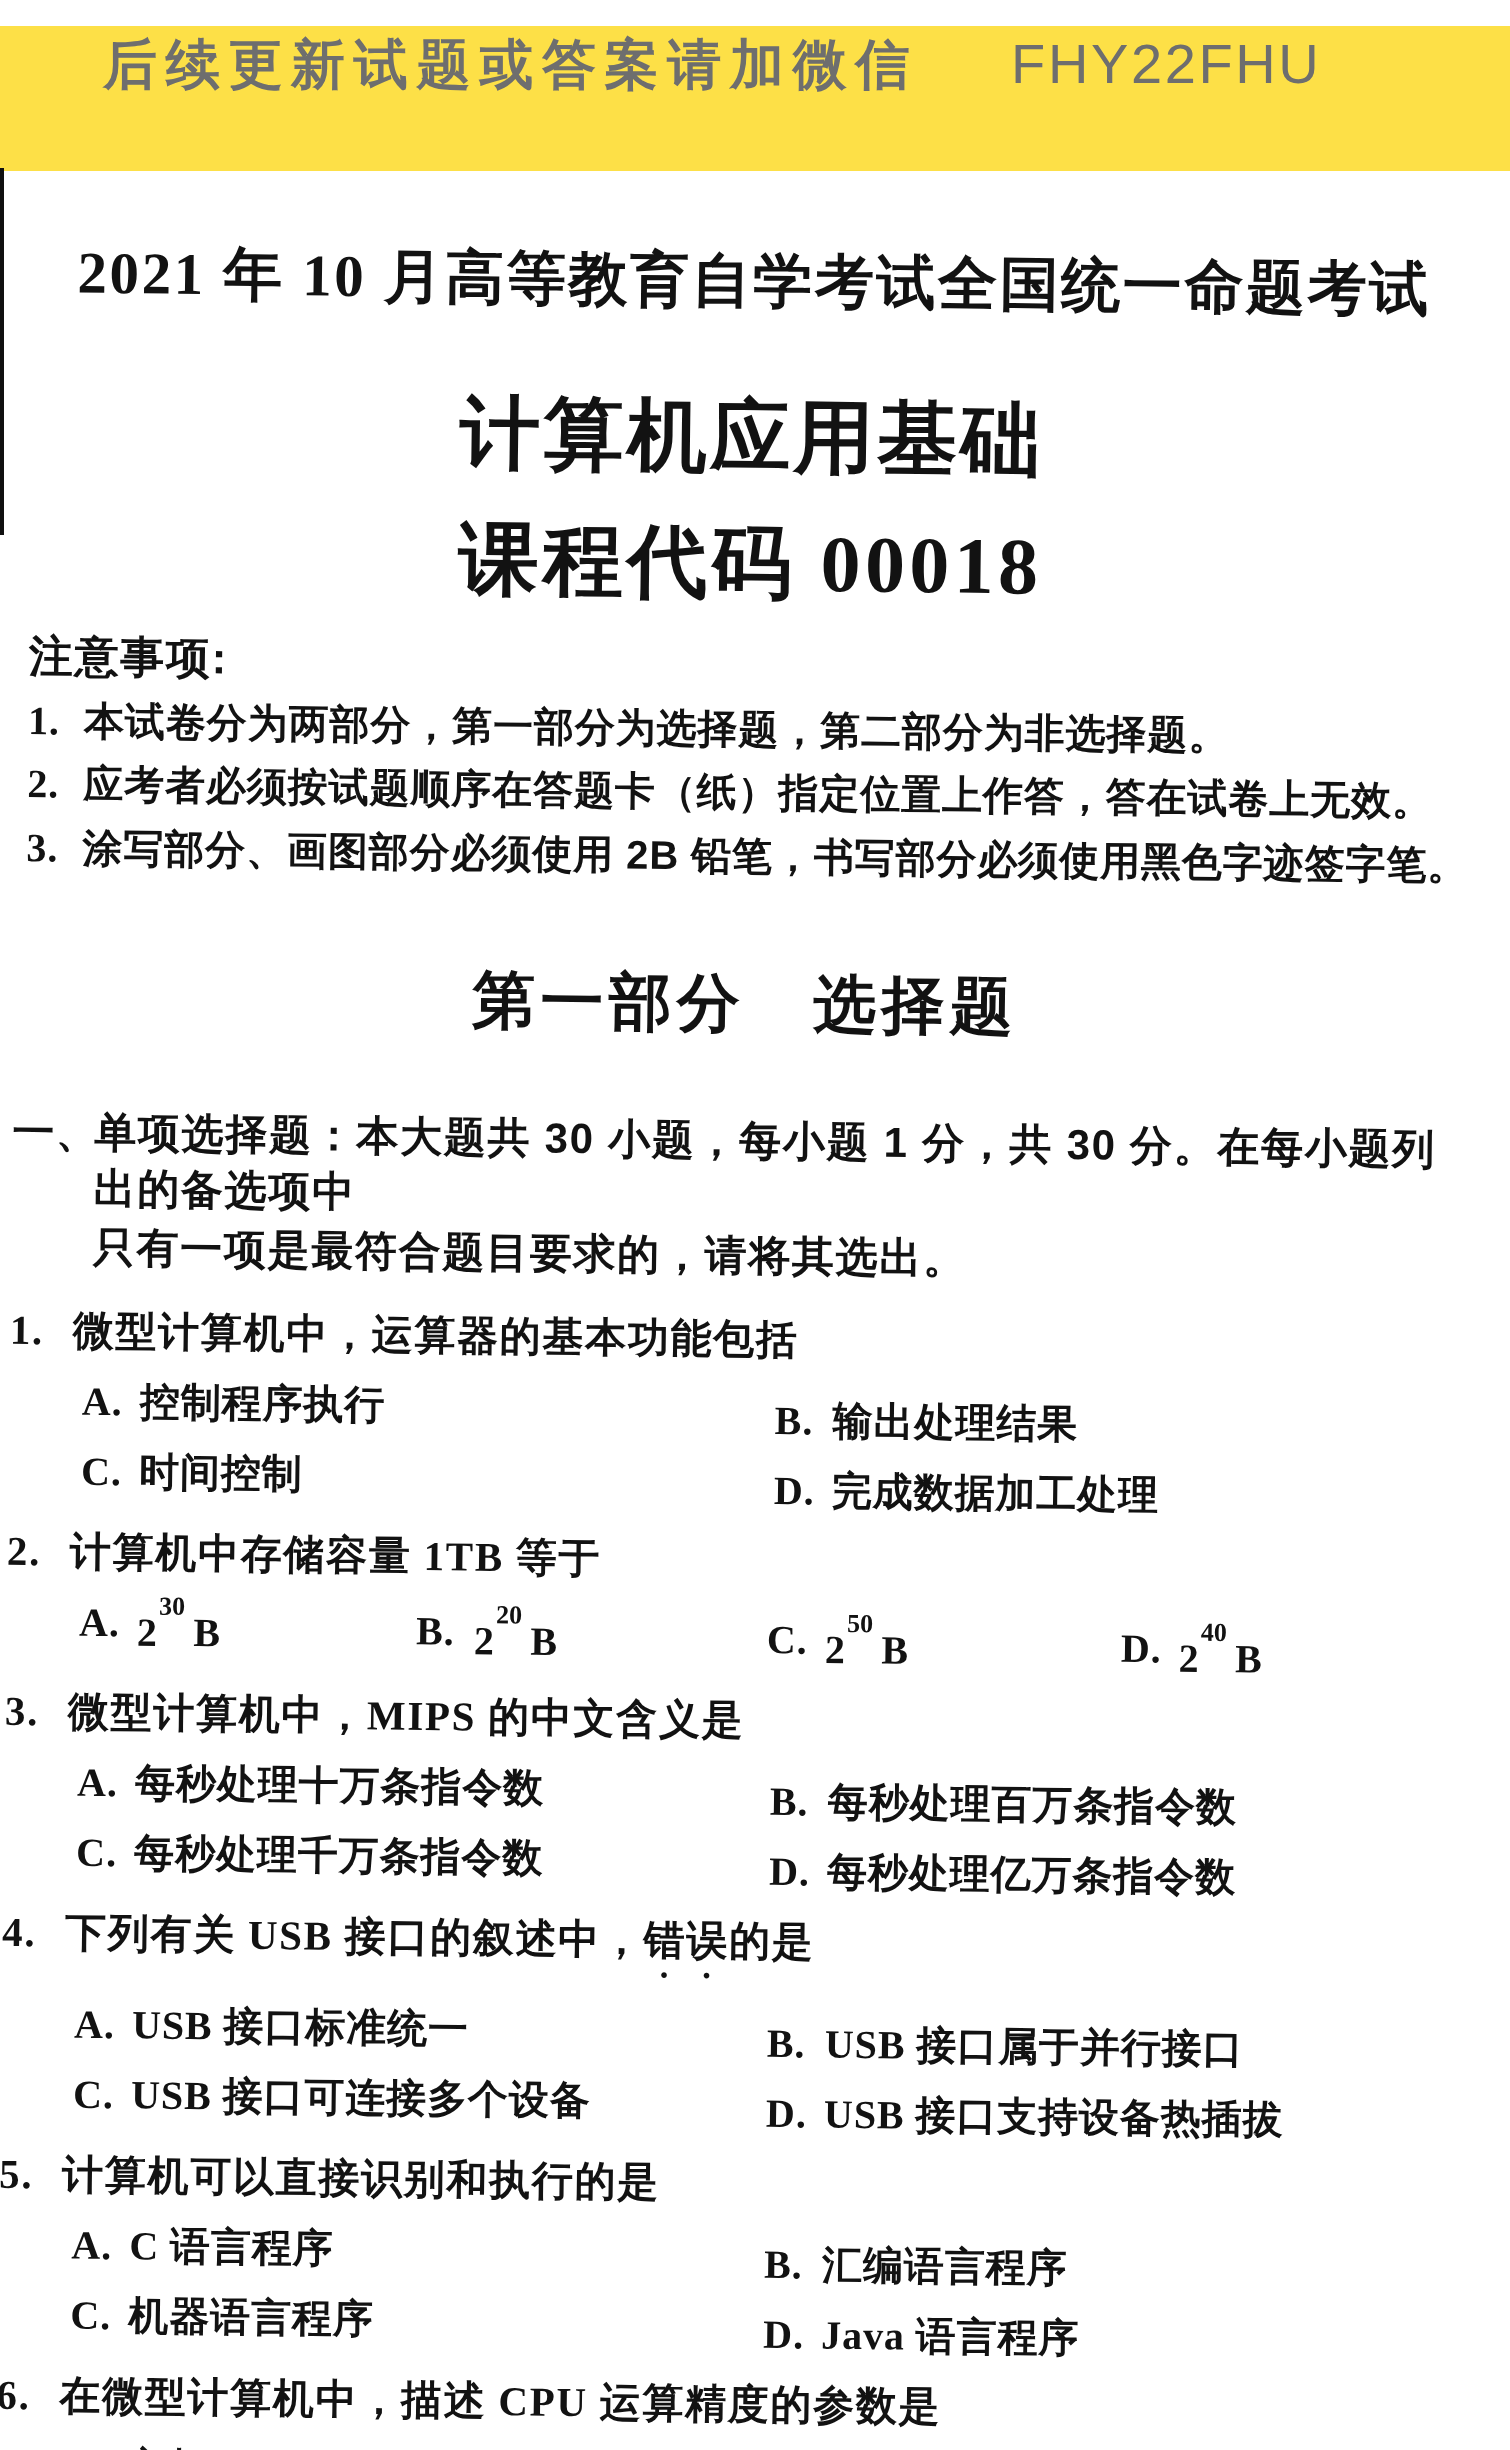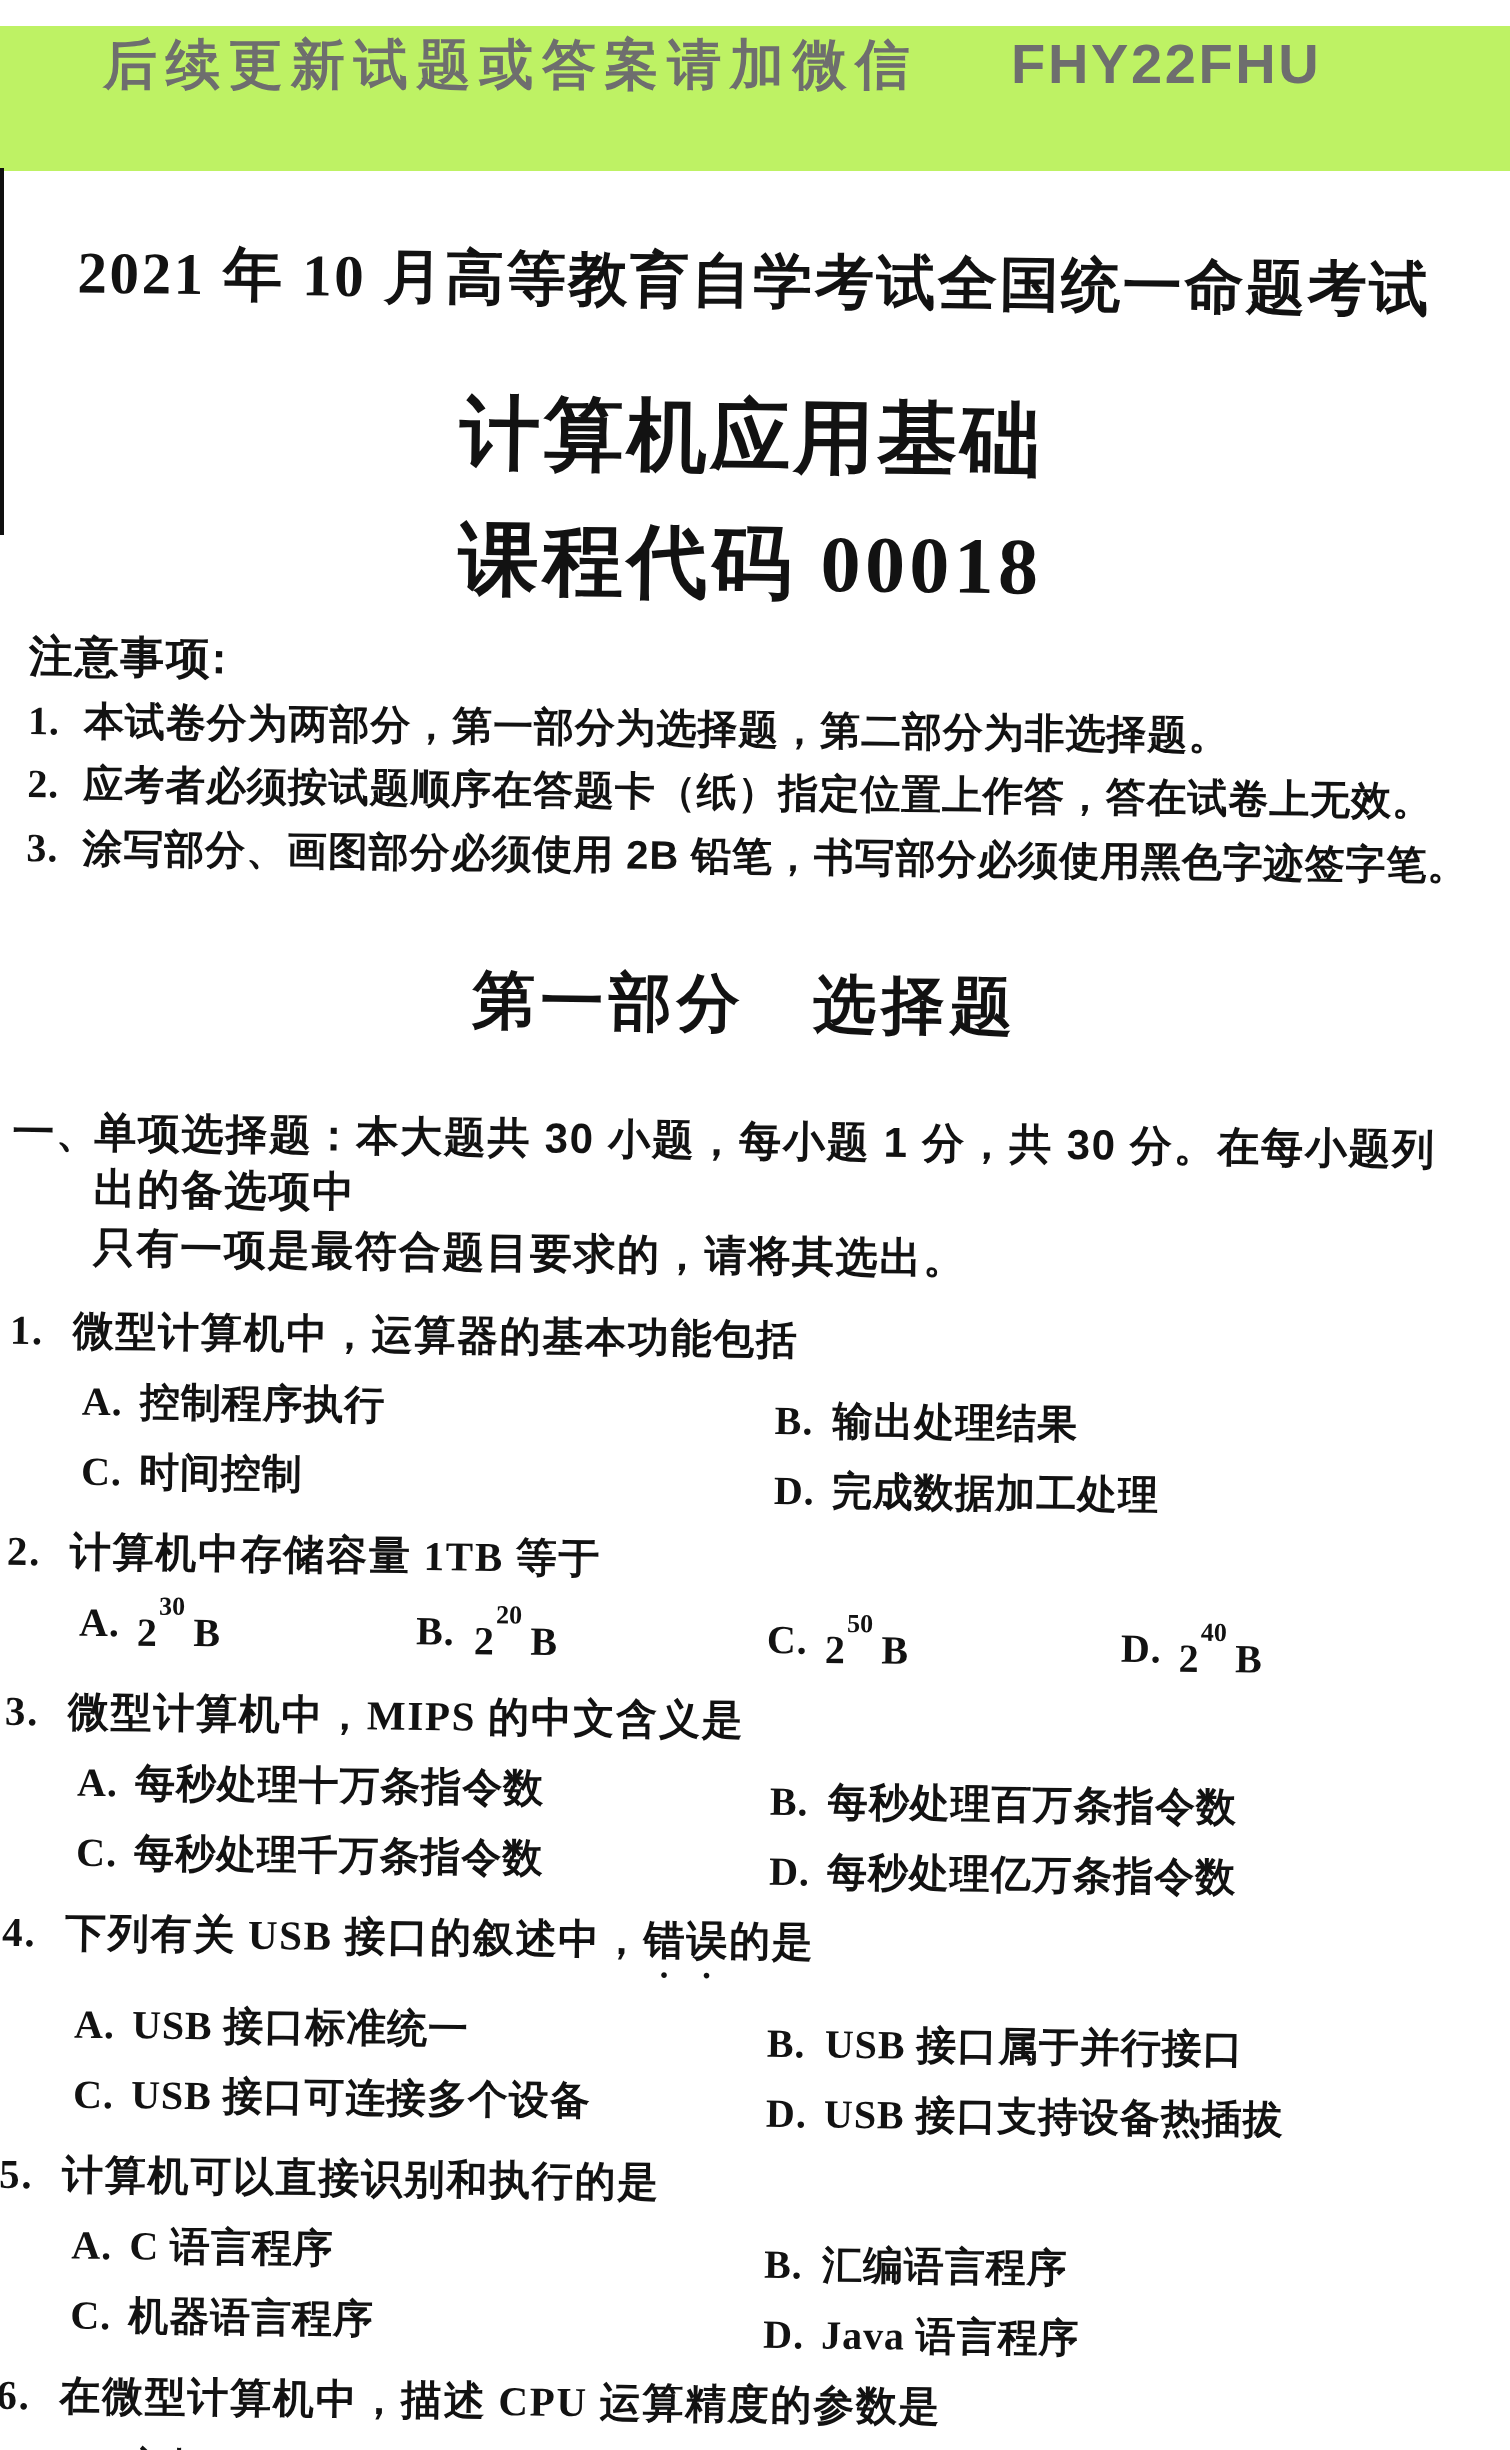--- a/index.html
+++ b/index.html
@@ -8,34 +8,34 @@
     background:#ffffff;
     position:relative;
     overflow:hidden;
     font-family:"Liberation Serif","DejaVu Serif",serif;
     color:#121212;
   }
   
   .banner{
     position:absolute;top:26px;left:0;
     width:1511px;height:145px;
-    background:#bef264;
+    background:#fde047;
   }
   .banner-inner{
     display:flex;align-items:baseline;gap:93px;
     padding:8.7px 0 0 103px;
   }
   .banner-notice{
     font-family:"Liberation Serif","DejaVu Serif",serif;
     font-weight:700;font-size:54px;line-height:58px;
     letter-spacing:8.7px;color:#6e6e6e;white-space:nowrap;
   }
   .banner-code{
     font-family:"Liberation Sans","DejaVu Sans",sans-serif;
-    font-weight:700;font-size:56px;line-height:58px;
+    font-weight:400;font-size:56px;line-height:58px;
     letter-spacing:2.6px;color:#6e6e6e;white-space:nowrap;
   }
   
   .left-strip{
     position:absolute;left:0;top:168px;width:4.4px;height:367px;
     background:#101010;
   }
   
   .page{
     position:absolute;top:171px;left:0;width:1511px;

